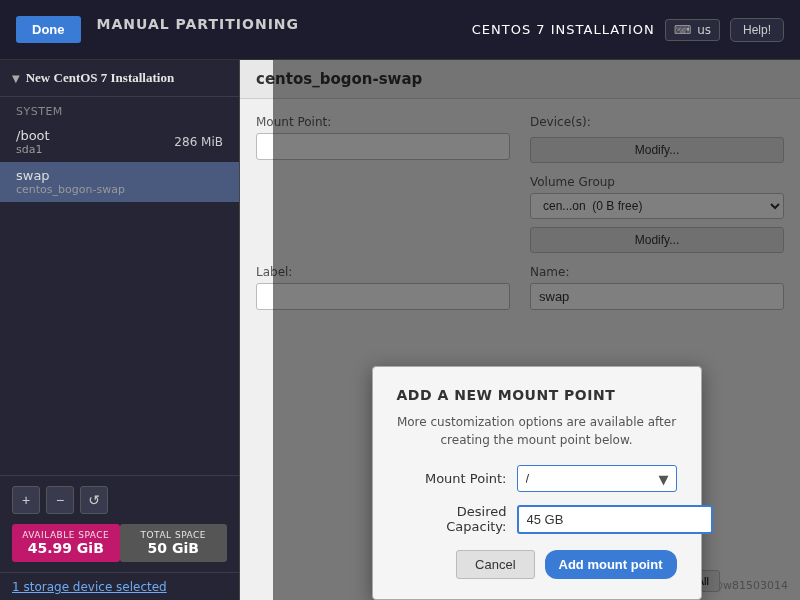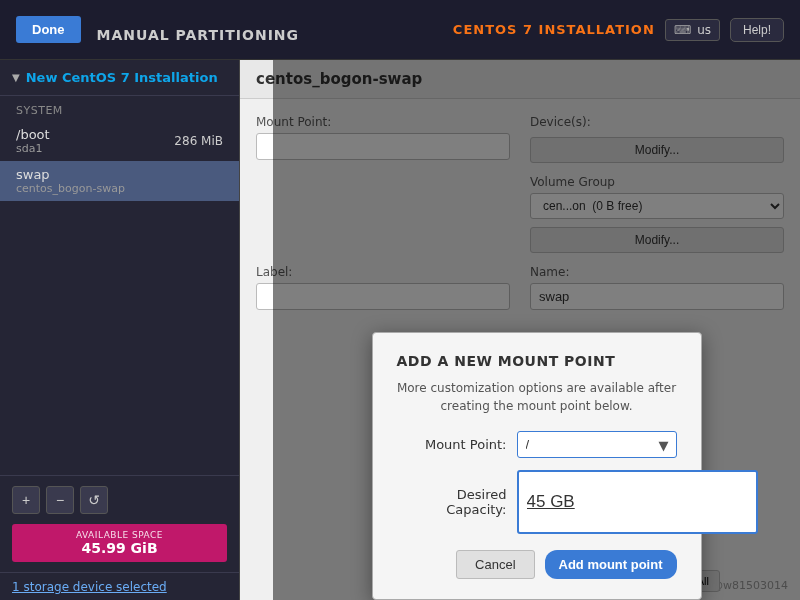--- a/index.html
+++ b/index.html
@@ -17,21 +17,21 @@
       display: flex;
       align-items: center;
       justify-content: space-between;
       background: #1c1c2e;
       height: 60px;
       padding: 0 16px;
       border-bottom: 1px solid #333;
     }
     .top-bar-left {
       display: flex;
-      align-items: flex-end;
+      align-items: flex-start;
       gap: 16px;
     }
     .top-bar-title {
       color: #ccc;
       font-size: 14px;
       font-weight: bold;
       letter-spacing: 1px;
       text-transform: uppercase;
     }
     .done-button {
@@ -43,25 +43,24 @@
       font-size: 13px;
       cursor: pointer;
       font-weight: bold;
     }
     .top-bar-right {
       display: flex;
       align-items: center;
       gap: 10px;
     }
     .centos-title {
-      color: #f97316;
+      color: #ffffff;
       font-size: 13px;
       letter-spacing: 1px;
       text-transform: uppercase;
-      font-weight: bold;
     }
     .keyboard-indicator {
       display: flex;
       align-items: center;
       background: #2a2a3e;
       border: 1px solid #555;
       border-radius: 3px;
       padding: 3px 8px;
       gap: 6px;
     }
@@ -104,23 +103,24 @@
       gap: 6px;
       padding: 10px 12px;
       background: #252535;
       border-bottom: 1px solid #3a3a4e;
     }
     .triangle-icon {
       color: #aaa;
       font-size: 10px;
     }
     .installation-title {
-      color: #0ea5e9;
-      font-size: 13px;
-      font-weight: bold;
+      color: #e5e5e5;
+      font-size: 13px;
+      font-weight: bold;
+      font-family: Liberation Serif, serif;
     }
     .partition-list {
       flex: 1;
       overflow-y: auto;
     }
     .system-label {
       color: #888;
       font-size: 11px;
       padding: 8px 16px 4px;
       text-transform: uppercase;
@@ -357,24 +357,23 @@
       top: 50%;
       transform: translateY(-50%);
       color: #555;
       pointer-events: none;
     }
     .modal-input {
       flex: 1;
       background: #fff;
       border: 2px solid #3a7bd5;
       border-radius: 3px;
-      padding: 20px 8px;
-      font-size: 17px;
-      color: #333;
-      text-decoration: underline;
+      padding: 5px 8px;
+      font-size: 13px;
+      color: #333;
     }
     .modal-buttons {
       display: flex;
       justify-content: flex-end;
       gap: 10px;
       margin-top: 16px;
     }
     .cancel-btn {
       background: #e0e0e0;
       border: 1px solid #bbb;
@@ -440,20 +439,24 @@
     <div class="bottom-buttons">
       <div class="icon-buttons">
         <button class="icon-btn">+</button>
         <button class="icon-btn">−</button>
         <button class="icon-btn">↺</button>
       </div>
       <div class="space-info">
         <div class="space-box available-space">
           <div class="space-label">AVAILABLE SPACE</div>
           <div class="space-value">45.99 GiB</div>
+        </div>
+        <div class="space-box total-space">
+          <div class="space-label">TOTAL SPACE</div>
+          <div class="space-value">50 GiB</div>
         </div>
       </div>
     </div>
 
     <div class="storage-link">
       <a>1 storage device selected</a>
     </div>
   </div>
 
   <div class="right-panel">

